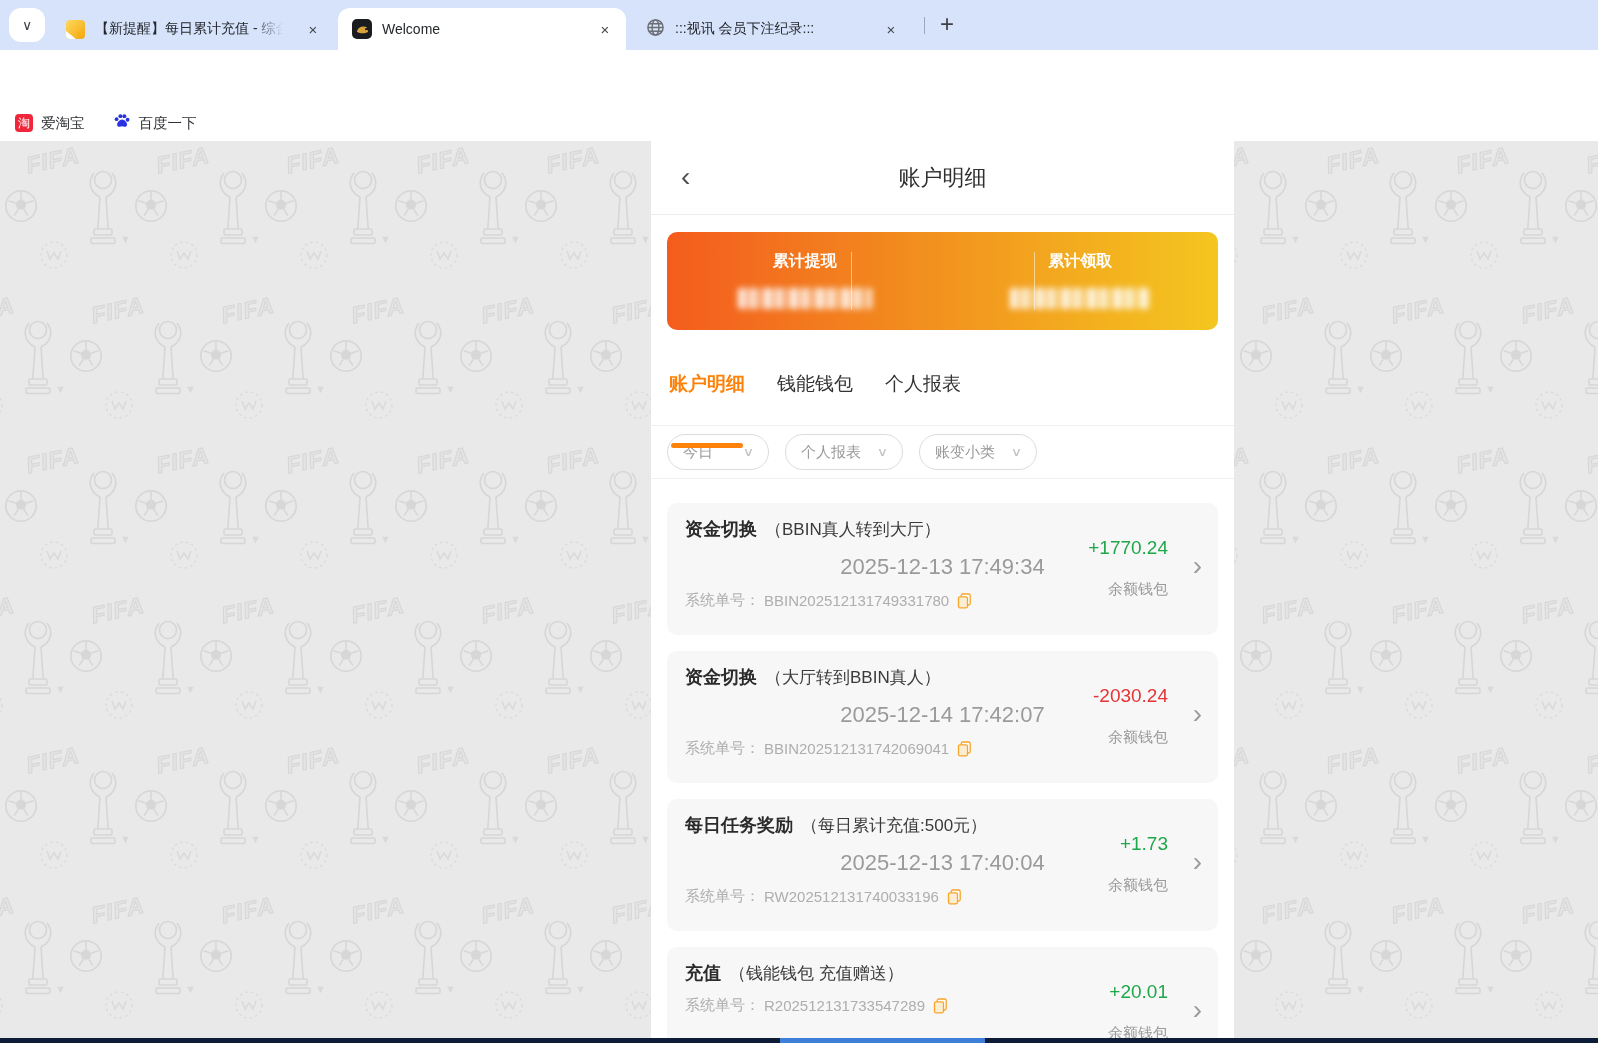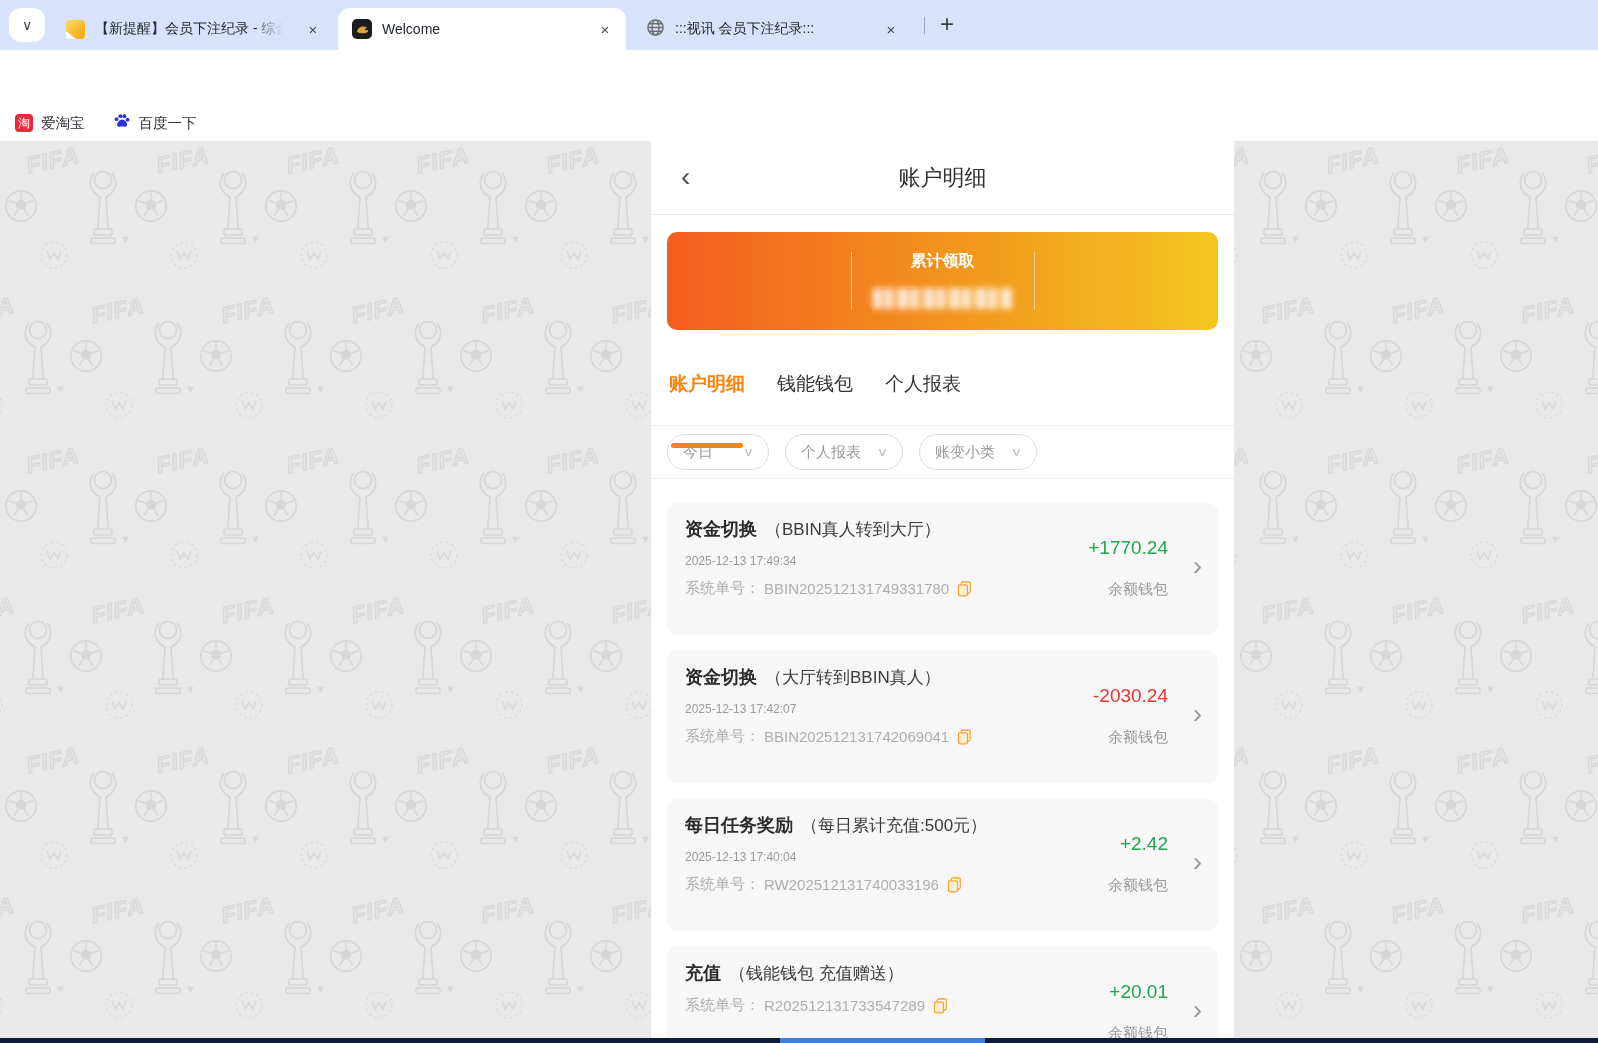--- a/index.html
+++ b/index.html
@@ -77,21 +77,21 @@
   .pill{height:36px;border:1px solid #dcdcdc;border-radius:18px;background:#fff;display:flex;align-items:center;
     justify-content:space-between;padding:0 15px;font-size:15px;color:#999;cursor:pointer;}
   .pill .chev{font-size:12px;color:#c3c3c3;transform:scaleX(1.3);}
   .pw1{width:102px;} .pw2{width:118px;}
 
   .records{padding:24px 16px 0;}
   .record-card{position:relative;height:132px;border-radius:10px;background:#f7f7f8;margin-bottom:16px;padding:14px 18px;cursor:pointer;}
   .rec-title-row{display:flex;align-items:baseline;}
   .rec-type{font-size:18px;font-weight:700;color:#2b2b2b;}
   .rec-note{margin-left:8px;font-size:17px;color:#3a3a3a;}
-  .rec-time{margin-top:13px;font-size:12px;color:#9a9a9a;}
+  .rec-time{margin-top:13px;font-size:22px;color:#9a9a9a;text-align:center;}
   .rec-order{margin-top:11px;display:flex;align-items:center;font-size:15px;color:#aeaeae;}
   .rec-order-no{margin-left:4px;}
   .copy-icon{margin-left:8px;display:inline-flex;cursor:pointer;}
   .rec-amount{position:absolute;right:50px;top:34px;font-size:19px;font-weight:500;}
   .rec-amount.pos{color:#1fa74a;} .rec-amount.neg{color:#e53434;}
   .rec-wallet{position:absolute;right:50px;top:77px;font-size:15px;color:#9a9a9a;}
   .rec-chevron{position:absolute;right:16px;top:50%;transform:translateY(-58%);font-size:28px;color:#9b9b9b;font-weight:300;}
 
   .bottom-bar{position:absolute;left:0;bottom:0;width:100%;height:5px;background:#0d1d38;}
   .bottom-blue{position:absolute;left:780px;top:0;width:205px;height:5px;background:#3d7fd9;}
@@ -104,21 +104,21 @@
   <div class="tabstrip">
     <div class="tab-search">
         <span>∨</span>
       </div>
 
     <div class="tab tab1">
       <span class="fav fav-forum">
           <i></i>
           <u></u>
         </span>
-      <span class="t-title">【新提醒】会员下注纪录 - 综合</span>
+      <span class="t-title">【新提醒】每日累计充值 - 综合</span>
       <span class="tab-close">×</span>
     </div>
 
     <div class="tab tab-active">
       <span class="fav fav-dragon">
         <svg width="14" height="14" viewBox="0 0 16 16">
             <path d="M2 11c2-5.5 6-7 12-5-2.2.9-3 2-2.2 3.6 1.8-.9 3.2-.5 3.2 1.4-3.6 2.6-8.6 2.6-13 0z" fill="#d9a13c"></path>
           </svg>
       </span>
       <span class="t-title">Welcome</span>
@@ -1494,20 +1494,26 @@
       </div>
 
     <div class="panel">
       <div class="panel-header">
         <span class="back-btn">‹</span>
         <div class="panel-title">账户明细</div>
       </div>
 
       <div class="summary-card">
         <div class="sum-col">
+          <div class="sum-label">累计提现</div>
+          <div class="sum-value">
+              <span class="blob b2"></span>
+            </div>
+        </div>
+        <div class="sum-col">
           <div class="sum-label">累计领取</div>
           <div class="sum-value">
               <span class="blob b3"></span>
             </div>
         </div>
         <div class="vline vl1"></div>
         <div class="vline vl2"></div>
       </div>
 
       <div class="page-tabs">
@@ -1551,21 +1557,21 @@
             </div>
             <div class="rec-amount pos">+1770.24</div>
             <div class="rec-wallet">余额钱包</div>
             <span class="rec-chevron">›</span>
           </div>
           <div class="record-card">
             <div class="rec-title-row">
               <span class="rec-type">资金切换</span>
               <span class="rec-note">（大厅转到BBIN真人）</span>
             </div>
-            <div class="rec-time">2025-12-13 17:42:07</div>
+            <div class="rec-time">2025-12-14 17:42:07</div>
             <div class="rec-order">
               <span>系统单号：</span>
               <span class="rec-order-no">BBIN202512131742069041</span>
               <span class="copy-icon">
                 <svg width="15" height="16" viewBox="0 0 15 16">
                   <rect x="4.2" y="1" width="9" height="11" rx="1.5" fill="#fff" stroke="#f7a52a" stroke-width="1.3"></rect>
                   <rect x="1.5" y="3.8" width="9" height="11" rx="1.5" fill="#fdeed3" stroke="#f7a52a" stroke-width="1.3"></rect>
                 </svg>
               </span>
             </div>
@@ -1582,21 +1588,21 @@
             <div class="rec-order">
               <span>系统单号：</span>
               <span class="rec-order-no">RW202512131740033196</span>
               <span class="copy-icon">
                 <svg width="15" height="16" viewBox="0 0 15 16">
                   <rect x="4.2" y="1" width="9" height="11" rx="1.5" fill="#fff" stroke="#f7a52a" stroke-width="1.3"></rect>
                   <rect x="1.5" y="3.8" width="9" height="11" rx="1.5" fill="#fdeed3" stroke="#f7a52a" stroke-width="1.3"></rect>
                 </svg>
               </span>
             </div>
-            <div class="rec-amount pos">+2.42</div>
+            <div class="rec-amount pos">+1.73</div>
             <div class="rec-wallet">余额钱包</div>
             <span class="rec-chevron">›</span>
           </div>
           <div class="record-card">
             <div class="rec-title-row">
               <span class="rec-type">充值</span>
               <span class="rec-note">（钱能钱包 充值赠送）</span>
             </div>
             <div class="rec-order">
               <span>系统单号：</span>

